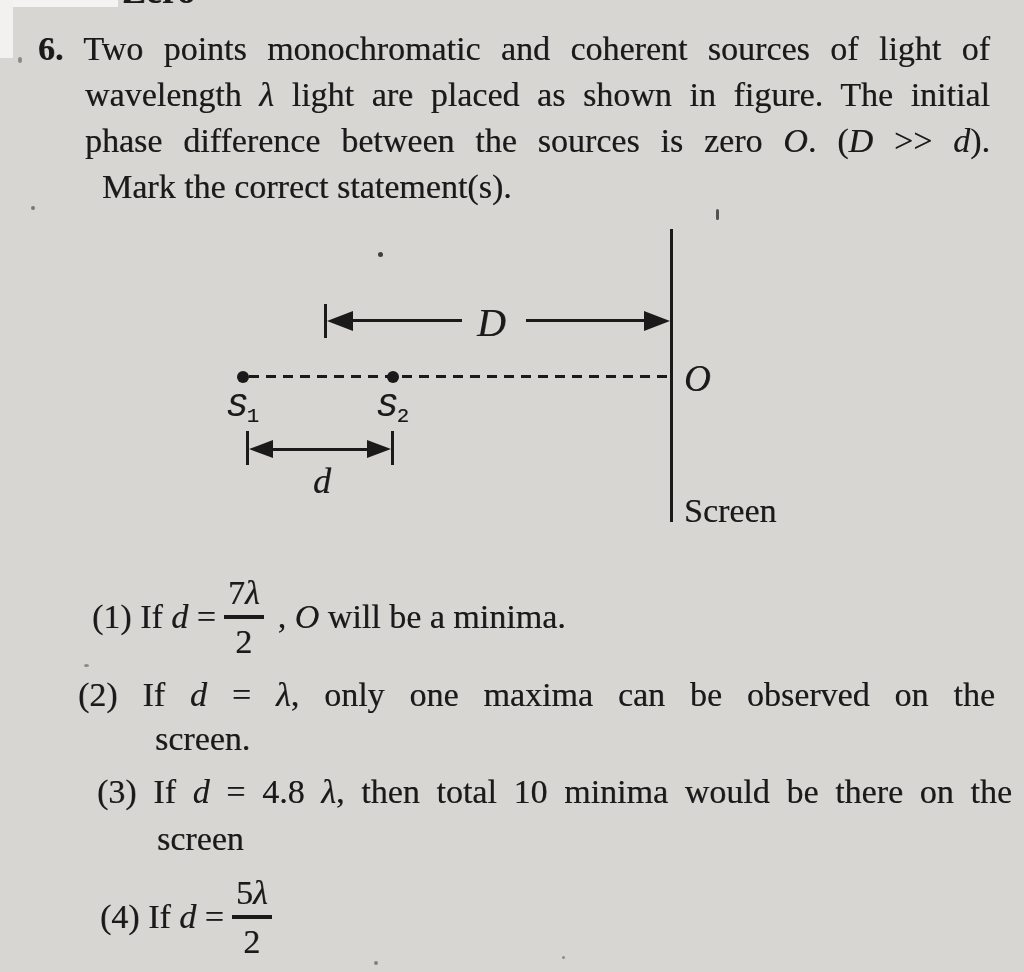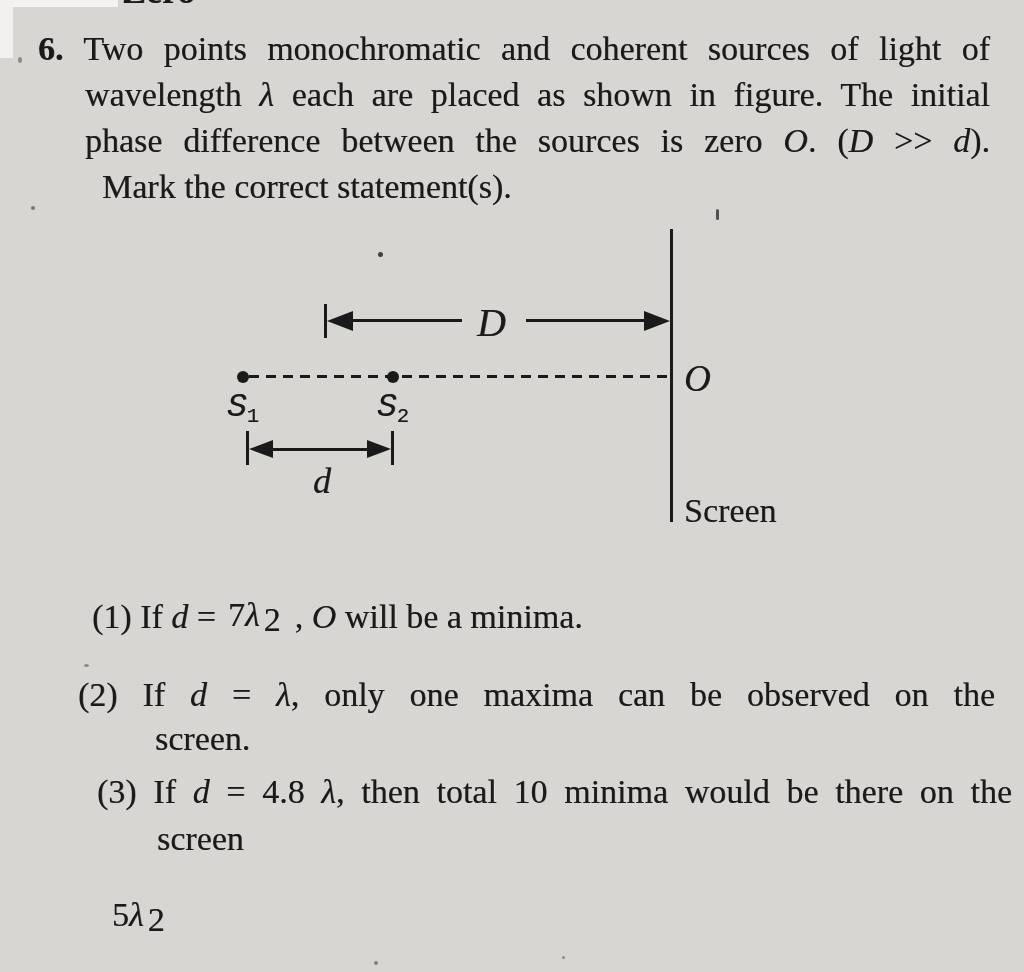--- a/index.html
+++ b/index.html
@@ -64,21 +64,21 @@
   .D-head-r { left:644px; top:311px; border-top:10px solid transparent; border-bottom:10px solid transparent; border-left:26px solid #1a1a1a; }
 
   .O-label  { left:684px; top:357px; font-size:37px; font-style:italic; }
   .screen-label { left:684px; top:492px; font-size:34px; }
 
   
   .opt-row { position:absolute; display:flex; align-items:center; height:88px; white-space:nowrap; font-size:34px; }
   .opt1 { left:92px;  top:573px; }
   .opt4 { left:100px; top:873px; }
   .opt-post { margin-left:6px; }
-  .frac { display:flex; align-items:center; line-height:1; margin:0 8px; }
+  .frac { display:flex; flex-direction:column; align-items:center; line-height:1; margin:0 8px; }
   .frac .num { font-size:34px; padding:0 4px 5px; }
   .frac .bar { height:4px; align-self:stretch; background:#1a1a1a; }
   .frac .den { font-size:34px; padding-top:6px; }
 
   .opt-line { position:absolute; font-size:34px; line-height:46px; }
   .opt2-l1 { left:78px;  top:672px; width:917px; }
   .opt2-l2 { left:155px; top:716px; }
   .opt3-l1 { left:97px;  top:769px; width:915px; }
   .opt3-l2 { left:157px; top:816px; }
 </style>
@@ -88,21 +88,21 @@
 <div class="page">
 
   <div class="abs edge-top"></div>
   <div class="abs edge-left"></div>
 
   <div class="abs topclip">
     <div class="topword">Zero</div>
   </div>
 
   <div class="qline qline1 jus"><span class="seg-b">6.</span><span> Two points monochromatic and coherent sources of light of</span></div>
-  <div class="qline qline2 jus"><span>wavelength </span><span class="seg-i">λ</span><span> each are placed as shown in figure. The initial</span></div>
+  <div class="qline qline2 jus"><span>wavelength </span><span class="seg-i">λ</span><span> light are placed as shown in figure. The initial</span></div>
   <div class="qline qline3 jus"><span>phase difference between the sources is zero </span><span class="seg-i">O</span><span>. (</span><span class="seg-i">D</span><span> &gt;&gt; </span><span class="seg-i">d</span><span>).</span></div>
   <div class="qline qline4"><span>Mark the correct statement(s).</span></div>
 
   <div>
     <div class="abs ink screen-line"></div>
     <div class="abs dash-line"></div>
     <div class="abs dot dot-s1"></div>
     <div class="abs dot dot-s2"></div>
     <div class="abs src-label lbl-s1"><span class="seg-i">S</span><span class="seg-sub">1</span></div>
     <div class="abs src-label lbl-s2"><span class="seg-i">S</span><span class="seg-sub">2</span></div>
@@ -135,20 +135,21 @@
     <span class="opt-post"><span>, </span><span class="seg-i">O</span><span> will be a minima.</span></span>
   </div>
 
   <div class="opt-line opt2-l1 jus"><span>(2) If </span><span class="seg-i">d</span><span> = </span><span class="seg-i">λ</span><span>, only one maxima can be observed on the</span></div>
   <div class="opt-line opt2-l2">screen.</div>
 
   <div class="opt-line opt3-l1 jus"><span>(3) If </span><span class="seg-i">d</span><span> = 4.8 </span><span class="seg-i">λ</span><span>, then total 10 minima would be there on the</span></div>
   <div class="opt-line opt3-l2">screen</div>
 
   <div class="opt-row opt4">
+    <span><span>(4) If </span><span class="seg-i">d</span><span> = </span></span>
     <span class="frac">
       <span class="num"><span>5</span><span class="seg-i">λ</span></span>
       <span class="bar"></span>
       <span class="den">2</span>
     </span>
   </div>
 
   <div class="abs speck" style="left:378px;top:252px;width:5px;height:5px;opacity:.8"></div>
   <div class="abs speck" style="left:716px;top:209px;width:3px;height:11px;opacity:.7;border-radius:2px"></div>
   <div class="abs speck" style="left:18px;top:57px;width:4px;height:6px;opacity:.4"></div>

